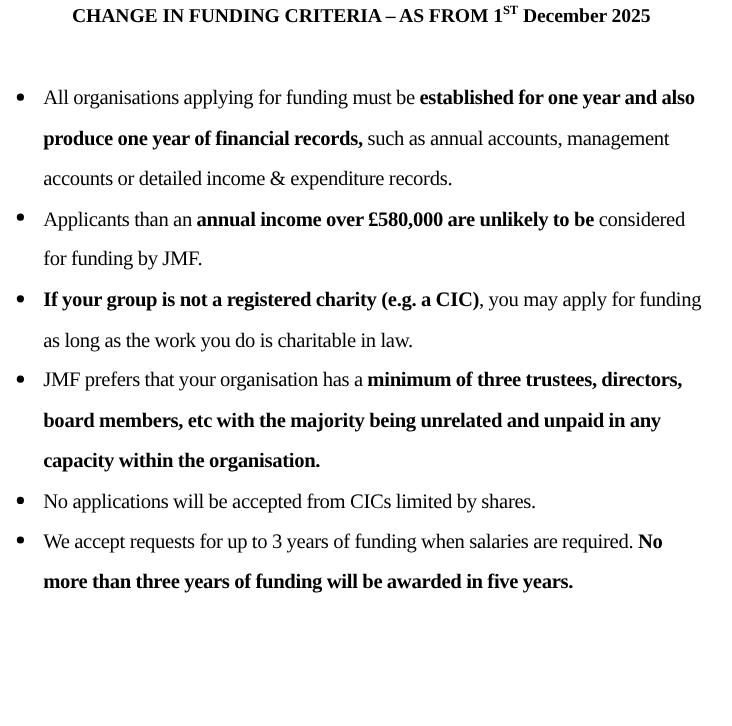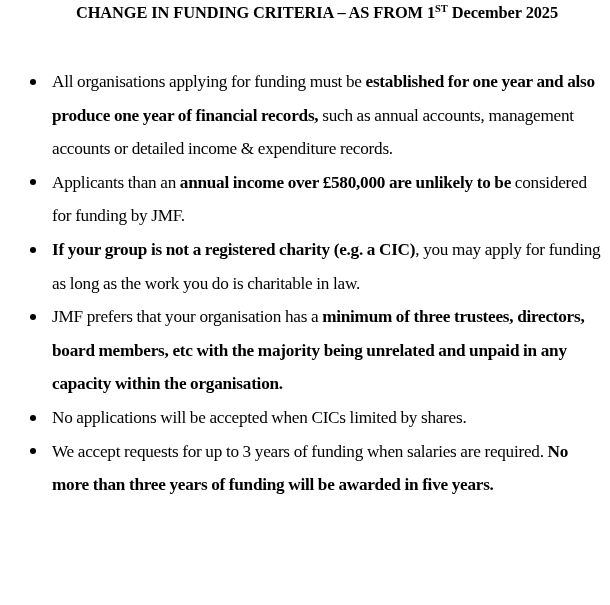--- a/index.html
+++ b/index.html
@@ -10,21 +10,21 @@
     body {
       width: 610px;
       height: 605px;
       overflow: hidden;
       position: relative;
       font-family: "Liberation Serif", "DejaVu Serif", serif;
       color: #000000;
     }
     .doc {
       position: absolute;
-      left: 16px;
+      left: 0;
       top: 0;
       width: 546px;
       height: 605px;
     }
     .title {
       position: absolute;
       left: 0;
       top: 2px;
       width: 602px;
       text-align: center;
@@ -93,19 +93,19 @@
     <li class="item">
       <span class="bullet"></span><span>Applicants than an </span><span class="b">annual income over £580,000 are unlikely to be</span><span> considered for funding by JMF.</span>
     </li>
     <li class="item">
       <span class="bullet"></span><span class="b">If your group is not a registered charity (e.g. a CIC)</span><span>, you may apply for funding as long as the work you do is charitable in law.</span>
     </li>
     <li class="item">
       <span class="bullet"></span><span>JMF prefers that your organisation has a </span><span class="b">minimum of three trustees, directors, board members, etc with the majority being unrelated and unpaid in any capacity within the organisation.</span>
     </li>
     <li class="item">
-      <span class="bullet"></span><span>No applications will be accepted when CICs limited by shares.</span>
+      <span class="bullet"></span><span>No applications will be accepted from CICs limited by shares.</span>
     </li>
     <li class="item">
       <span class="bullet"></span><span>We accept requests for up to 3 years of funding when salaries are required. </span><span class="b">No more than three years of funding will be awarded in five years.</span>
     </li>
   </ul>
 </div>
 
 </body></html>

